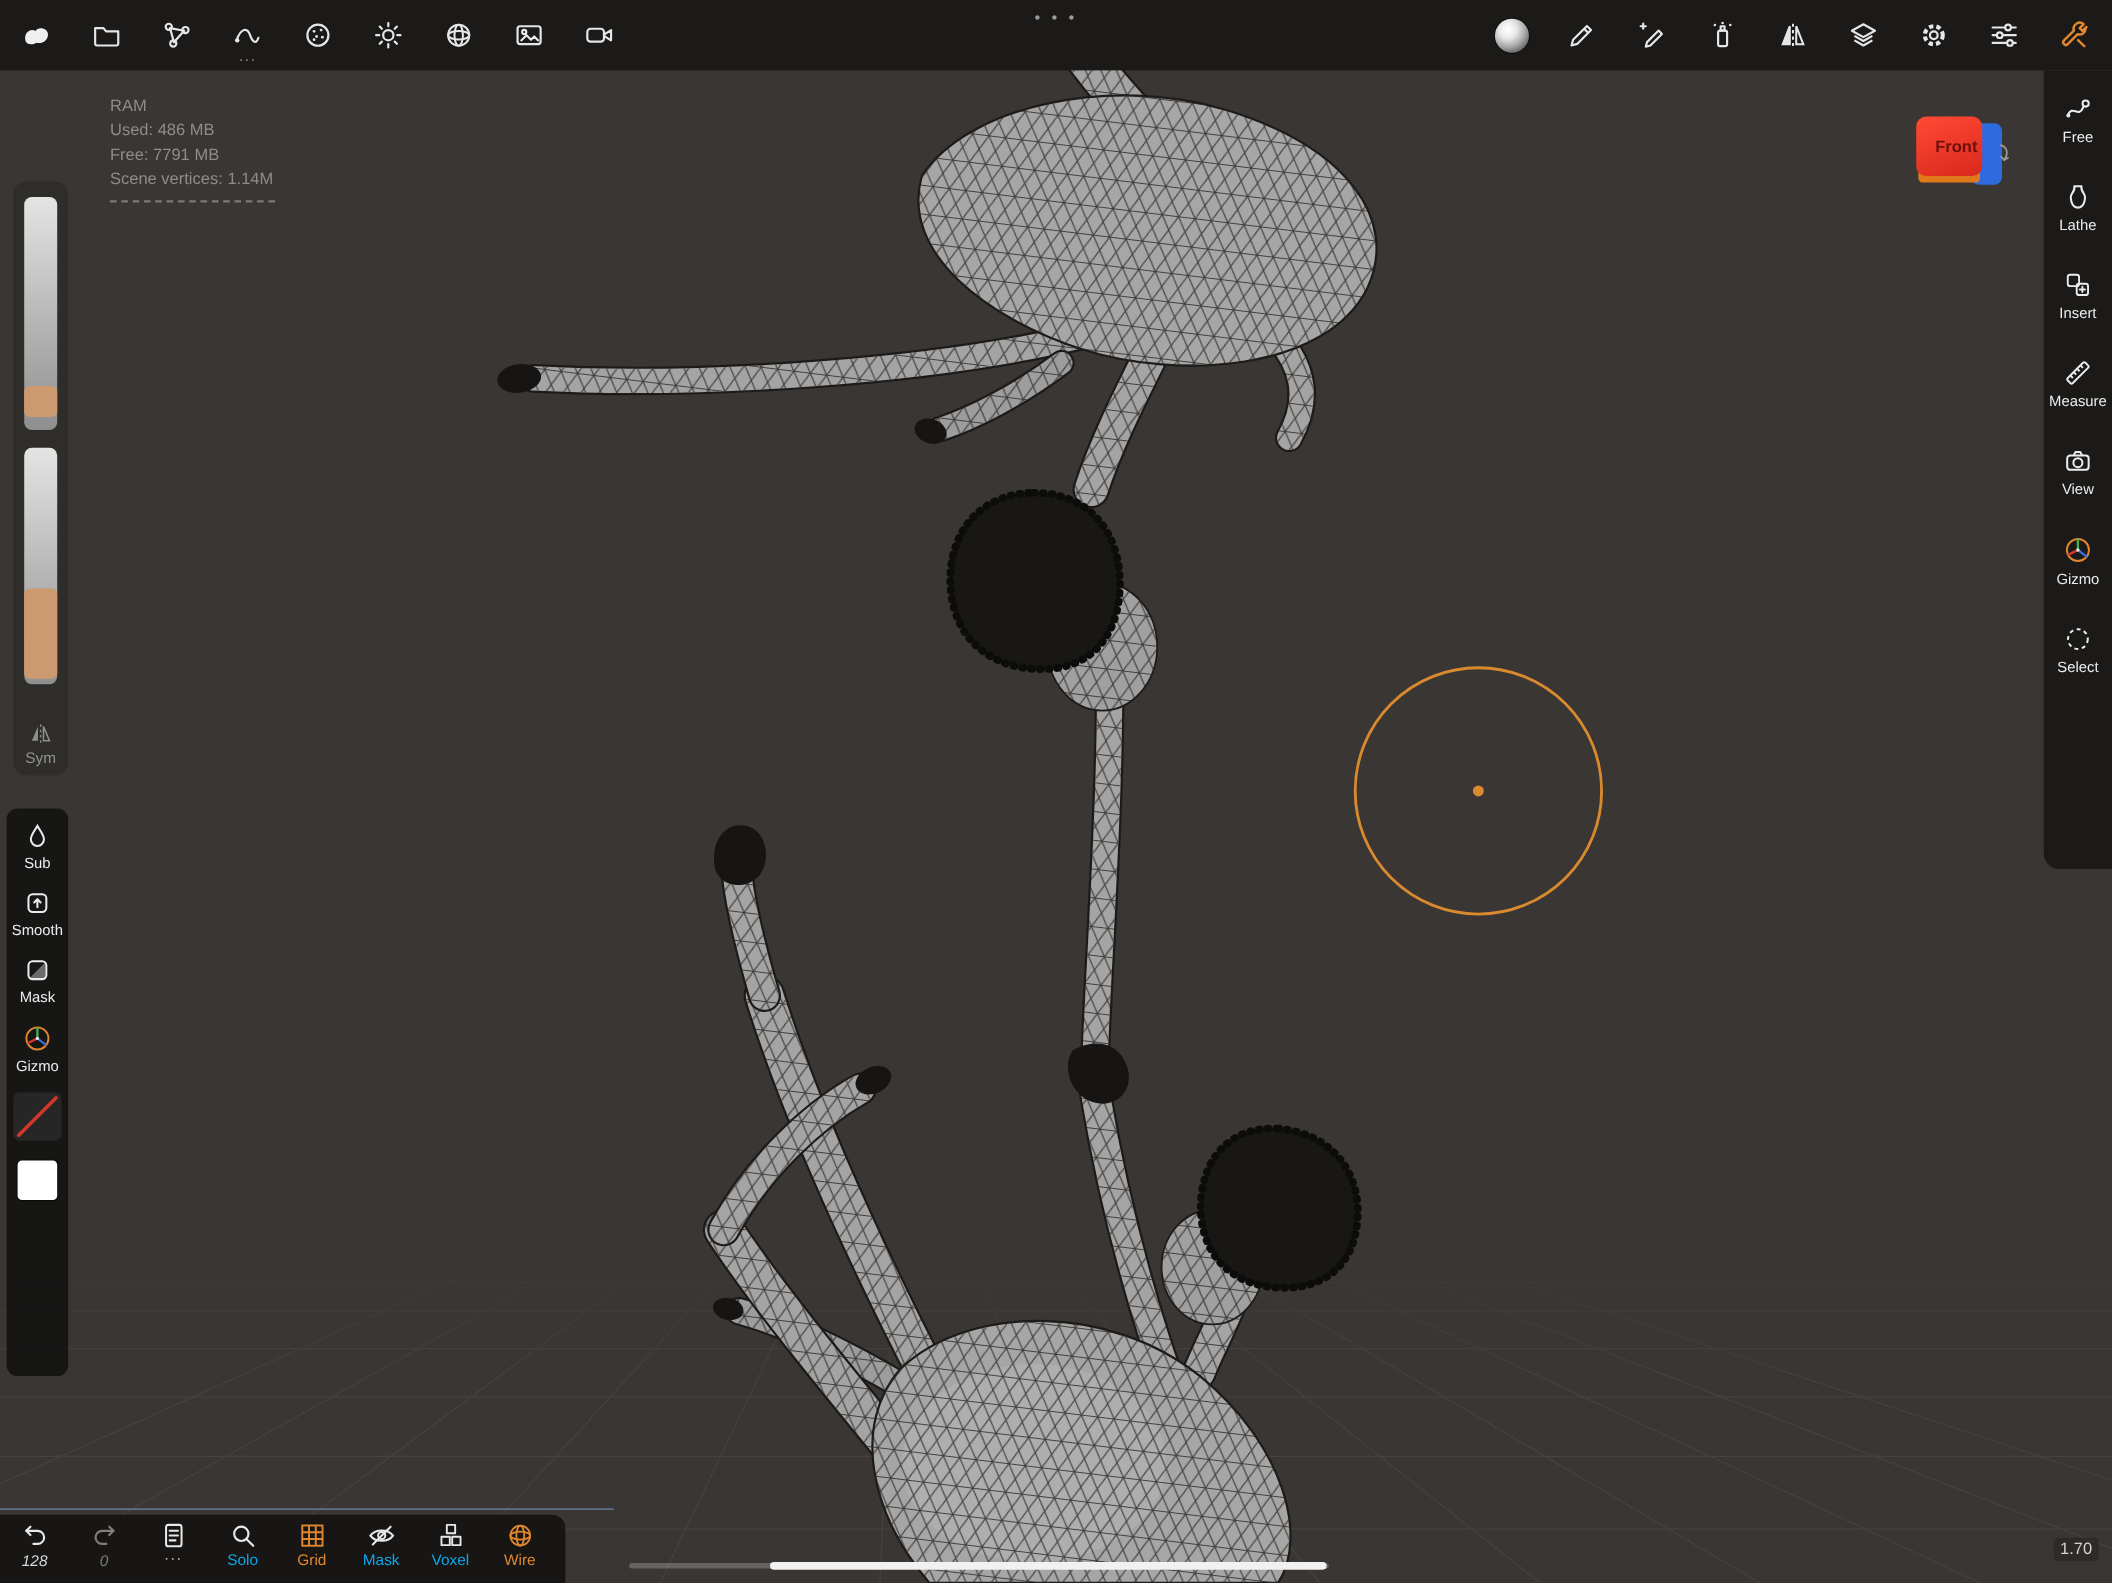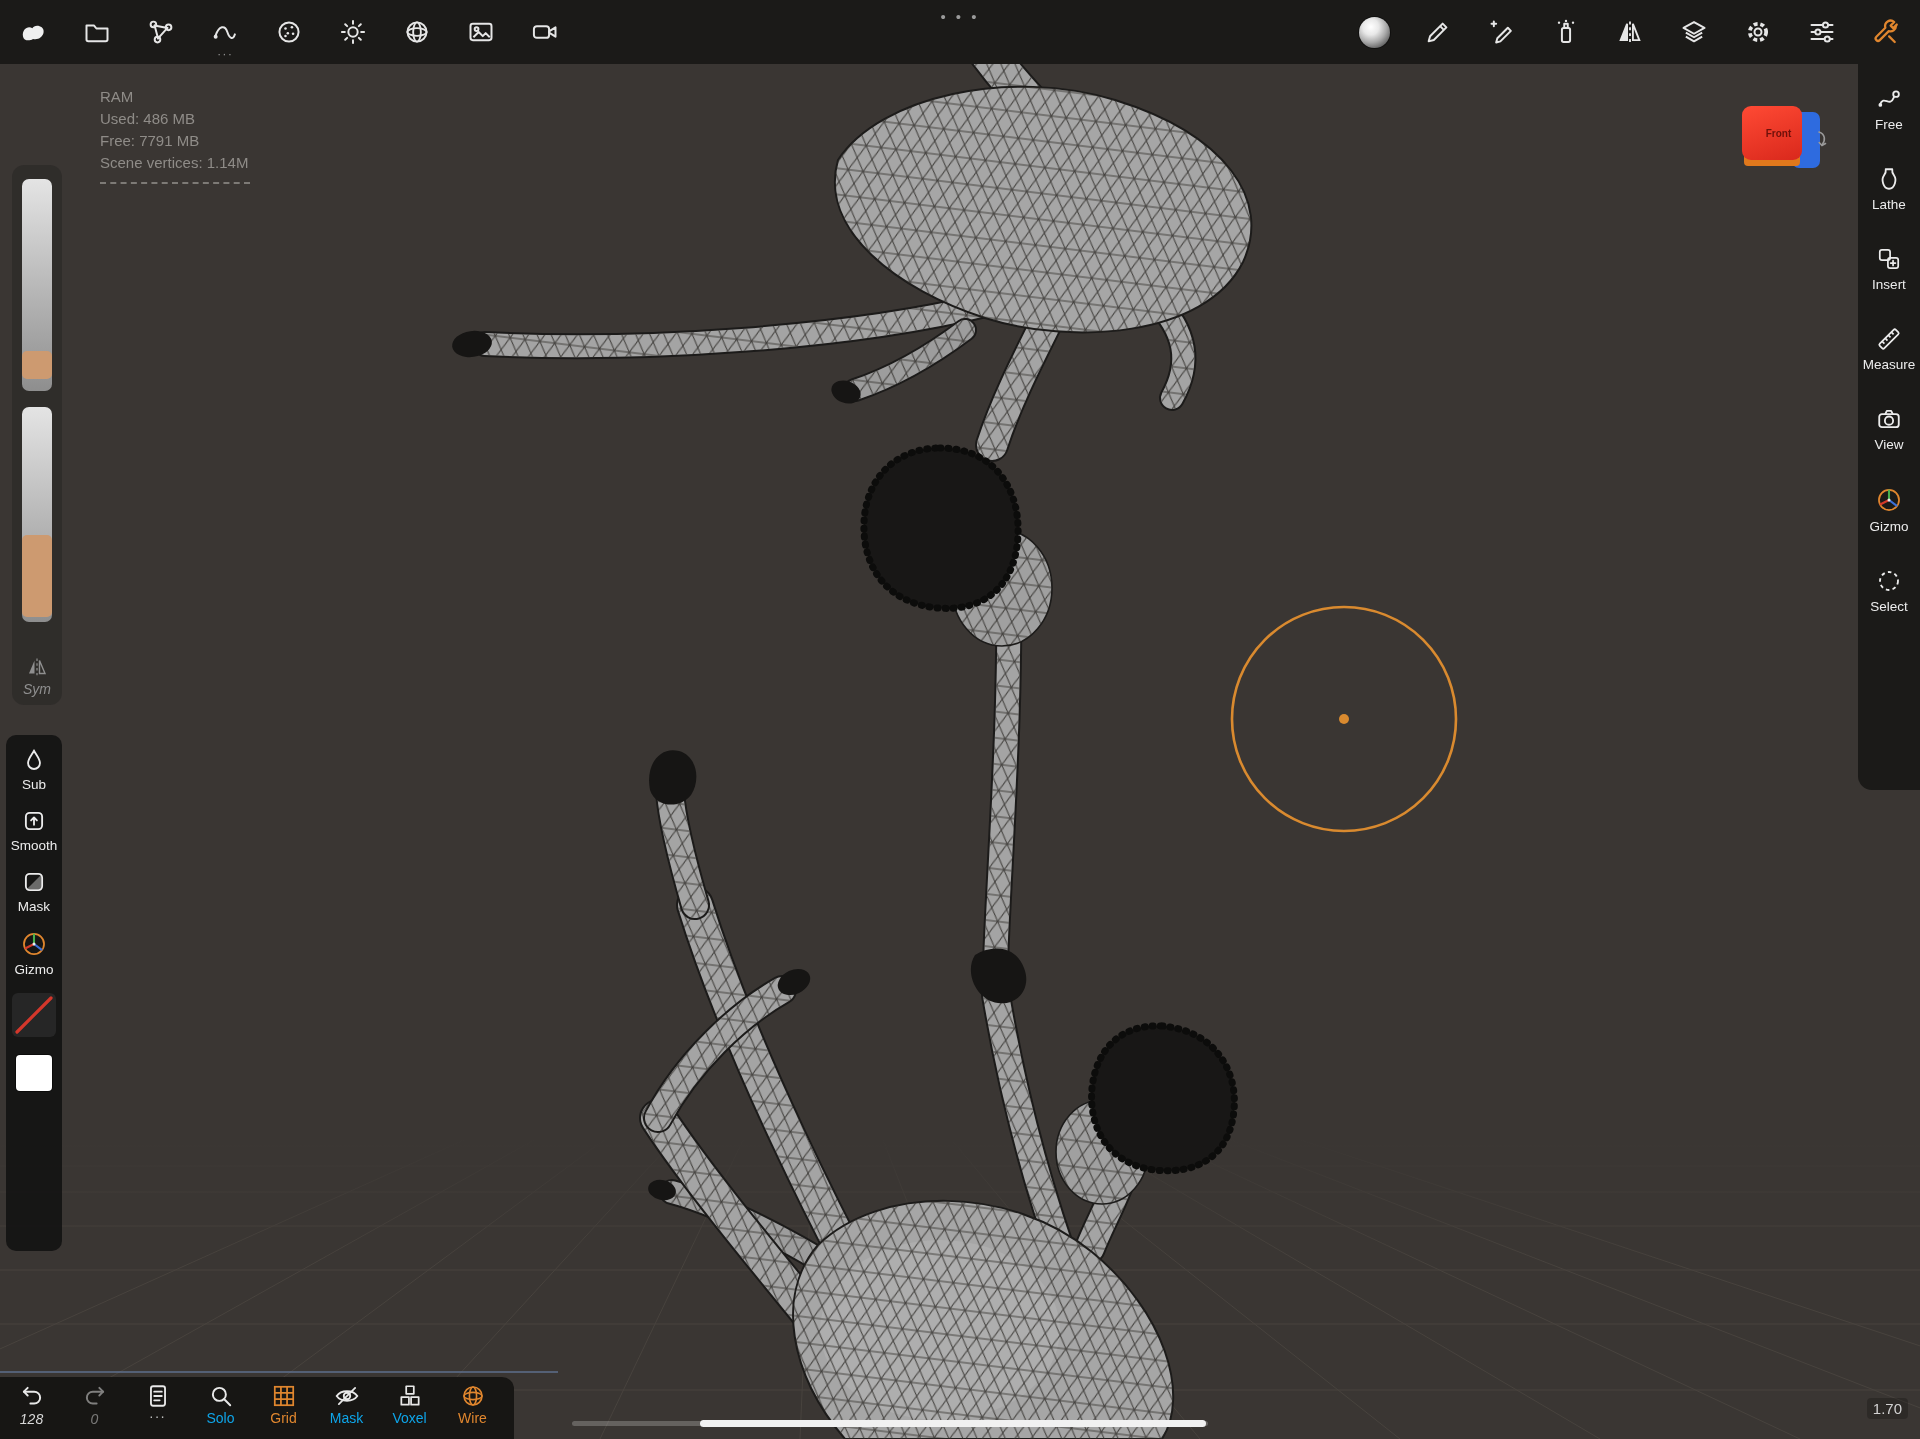--- a/index.html
+++ b/index.html
@@ -34,21 +34,21 @@
   .stats{position:absolute;left:100px;top:86px;color:#8f8c88;font-size:15px;line-height:22px;z-index:20;}
   .stats .dash{width:150px;border-top:2px dashed #7d7a76;margin-top:8px;}
   
   .slider-panel{
     position:absolute;left:12px;top:165px;width:50px;height:540px;
     background:rgba(22,22,22,.28);border-radius:12px;z-index:20;
   }
   .slider-track{position:absolute;left:10px;width:30px;border-radius:7px;
     background:linear-gradient(#e4e4e4,#8e8e8e);}
   .slider-handle{position:absolute;left:0;width:30px;background:#cd9a70;border-radius:5px;}
-  .sym-wrap{position:absolute;left:0;bottom:8px;width:50px;text-align:center;color:#8f8f8f;font-style:italic;}
+  .sym-wrap{position:absolute;left:0;bottom:8px;width:50px;text-align:center;color:#8f8f8f;}
   .sym-wrap .lbl{font-size:14px;margin-top:2px;}
   
   .tool-panel{
     position:absolute;left:6px;top:735px;width:56px;height:516px;
     background:rgba(16,16,16,.85);border-radius:10px;z-index:20;
     display:flex;flex-direction:column;align-items:center;padding-top:12px;box-sizing:border-box;
   }
   .tool-item{display:flex;flex-direction:column;align-items:center;margin-bottom:16px;}
   .tool-item .lbl{color:#ececec;font-size:13.5px;margin-top:4px;}
   .falloff-swatch{width:44px;height:44px;border-radius:6px;background:#262626;position:relative;overflow:hidden;margin-bottom:18px;}
@@ -61,21 +61,21 @@
     display:flex;flex-direction:column;align-items:center;padding-top:22px;box-sizing:border-box;
   }
   .rp-item{display:flex;flex-direction:column;align-items:center;margin-bottom:34px;}
   .rp-item .lbl{color:#ececec;font-size:13.5px;margin-top:5px;white-space:nowrap;}
   
   .view-cube{position:absolute;left:1740px;top:100px;width:92px;height:84px;z-index:20;}
   .vc-blue{position:absolute;left:52px;top:12px;width:28px;height:56px;background:#2e6bdf;border-radius:7px;}
   .vc-orange{position:absolute;left:4px;top:50px;width:56px;height:16px;background:#e0781c;border-radius:4px;}
   .vc-red{position:absolute;left:2px;top:6px;width:60px;height:54px;border-radius:9px;
     background:linear-gradient(160deg,#ff4a34,#d9281c);display:flex;align-items:center;justify-content:center;}
-  .vc-red .lbl{color:#6e100a;font-size:10px;font-weight:bold;margin-left:13px;}
+  .vc-red .lbl{color:#6e100a;font-size:15px;font-weight:bold;margin-left:13px;}
   .vc-arrow{position:absolute;left:76px;top:30px;color:#9a9a9a;}
   
   .bottom-bar{
     position:absolute;left:0;top:1377px;width:514px;height:62px;
     background:#171614;border-top-right-radius:12px;z-index:30;
     display:flex;align-items:flex-start;padding-top:6px;box-sizing:border-box;
   }
   .bb-item{width:63px;display:flex;flex-direction:column;align-items:center;gap:2px;}
   .bb-item .lbl{color:#0ea5e9;font-size:14px;line-height:15px;}
   .bb-item.active .lbl{color:#e0862e;}

